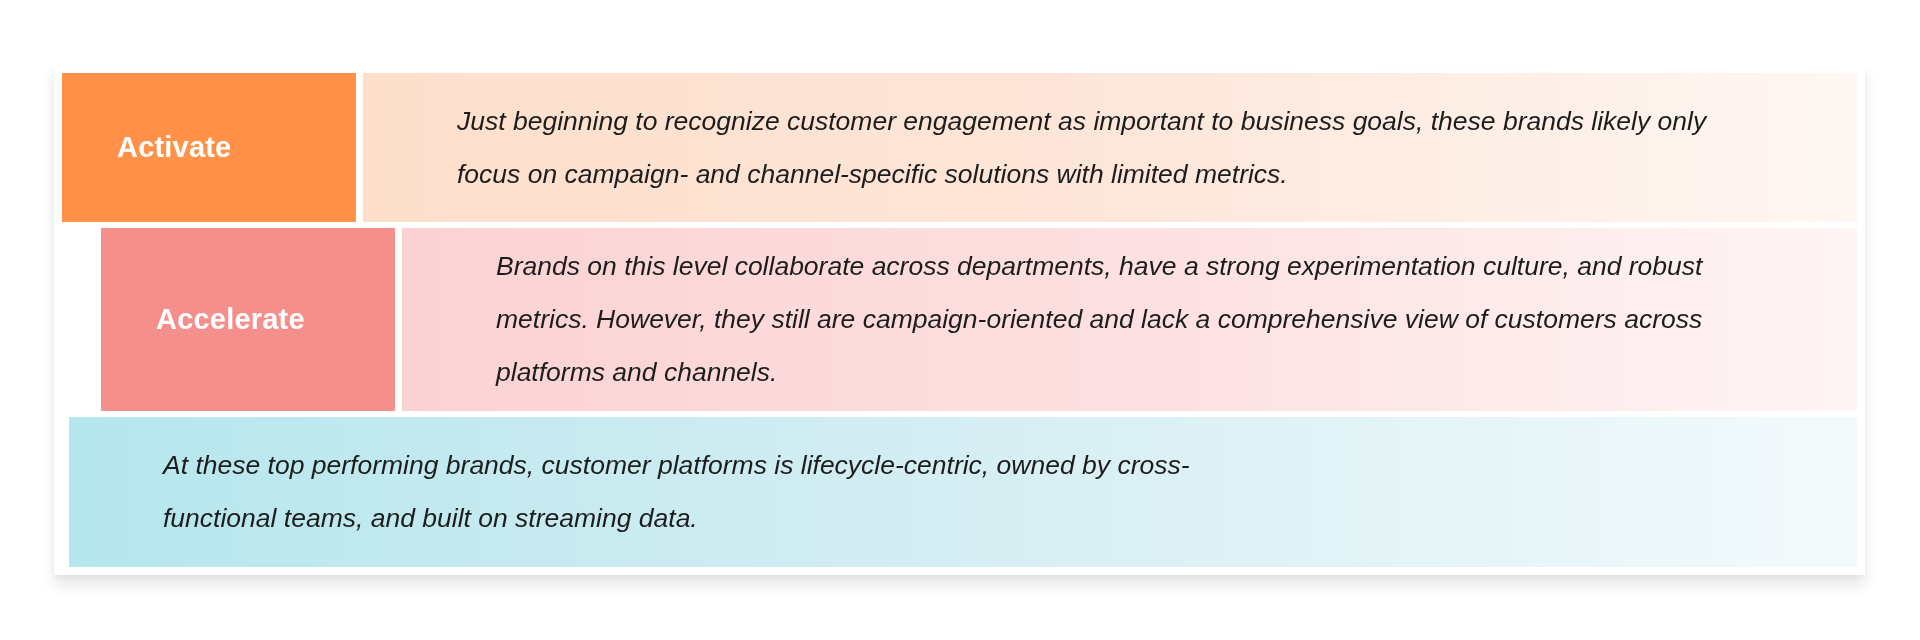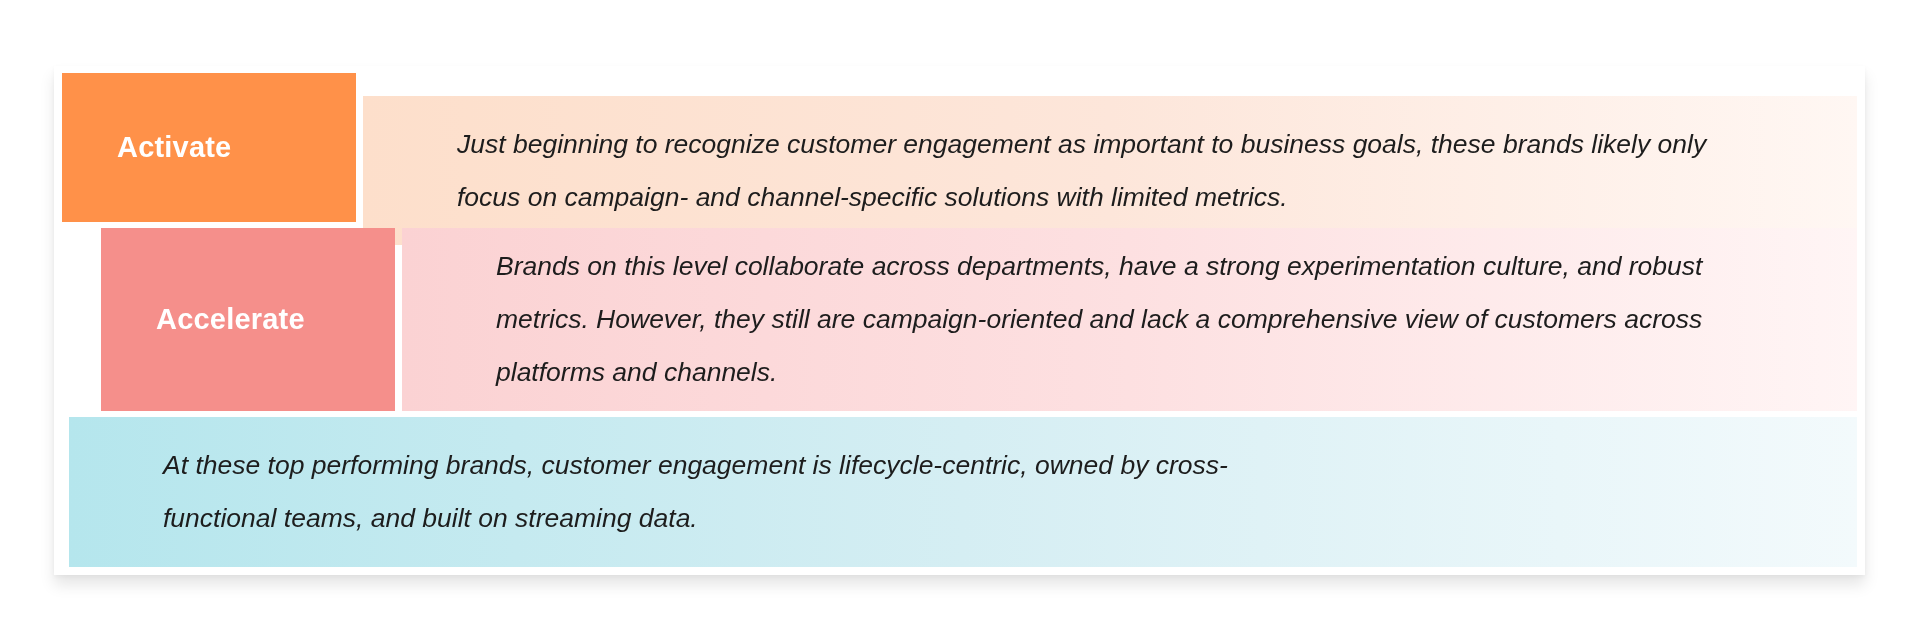--- a/index.html
+++ b/index.html
@@ -23,21 +23,21 @@
       box-sizing: border-box; padding-left: 94px; padding-right: 120px;
       color: #1d1d1d; font-style: italic; font-size: 26.5px; line-height: 53px;
     }
     .desc p { margin: 0; max-width: 1300px; }
     .r1 { top: 7px; height: 149px; }
     .r2 { top: 162px; height: 183px; }
     .r3 { top: 351px; height: 150px; }
     .r1 .label { background: #ff9149; }
     .r2 .label { background: #f58f8b; margin-left: 39px; }
     .r3 .label { background: #3ccadb; }
-    .r1 .desc { background: linear-gradient(90deg, #fddfcb 0%, #fde6da 50%, #fff7f3 100%); margin-top: 23px; }
+    .r1 .desc { background: linear-gradient(90deg, #fddfcb 0%, #fde6da 50%, #fff7f3 100%); }
     .r2 .desc { background: linear-gradient(90deg, #fbd2d3 0%, #fde0e1 50%, #fff5f5 100%); }
     .r3 .desc { background: linear-gradient(90deg, #b5e6ed 0%, #d5eef3 50%, #f3fafc 100%); }
   </style>
 </head>
 <body>
 
 <div class="card">
   <div class="row r1">
     <div class="label">Activate</div>
     <div class="desc">
@@ -45,16 +45,16 @@
     </div>
   </div>
   <div class="row r2">
     <div class="label">Accelerate</div>
     <div class="desc">
       <p style="max-width:1270px">Brands on this level collaborate across departments, have a strong experimentation culture, and robust metrics. However, they still are campaign-oriented and lack a comprehensive view of customers across platforms and channels.</p>
     </div>
   </div>
   <div class="row r3">
     <div class="desc">
-      <p style="max-width:1130px">At these top performing brands, customer engagement is lifecycle-centric, owned by cross-functional teams, and built on streaming data.</p>
+      <p style="max-width:1130px">At these top performing brands, customer platforms is lifecycle-centric, owned by cross-functional teams, and built on streaming data.</p>
     </div>
   </div>
 </div>
 
 </body></html>

